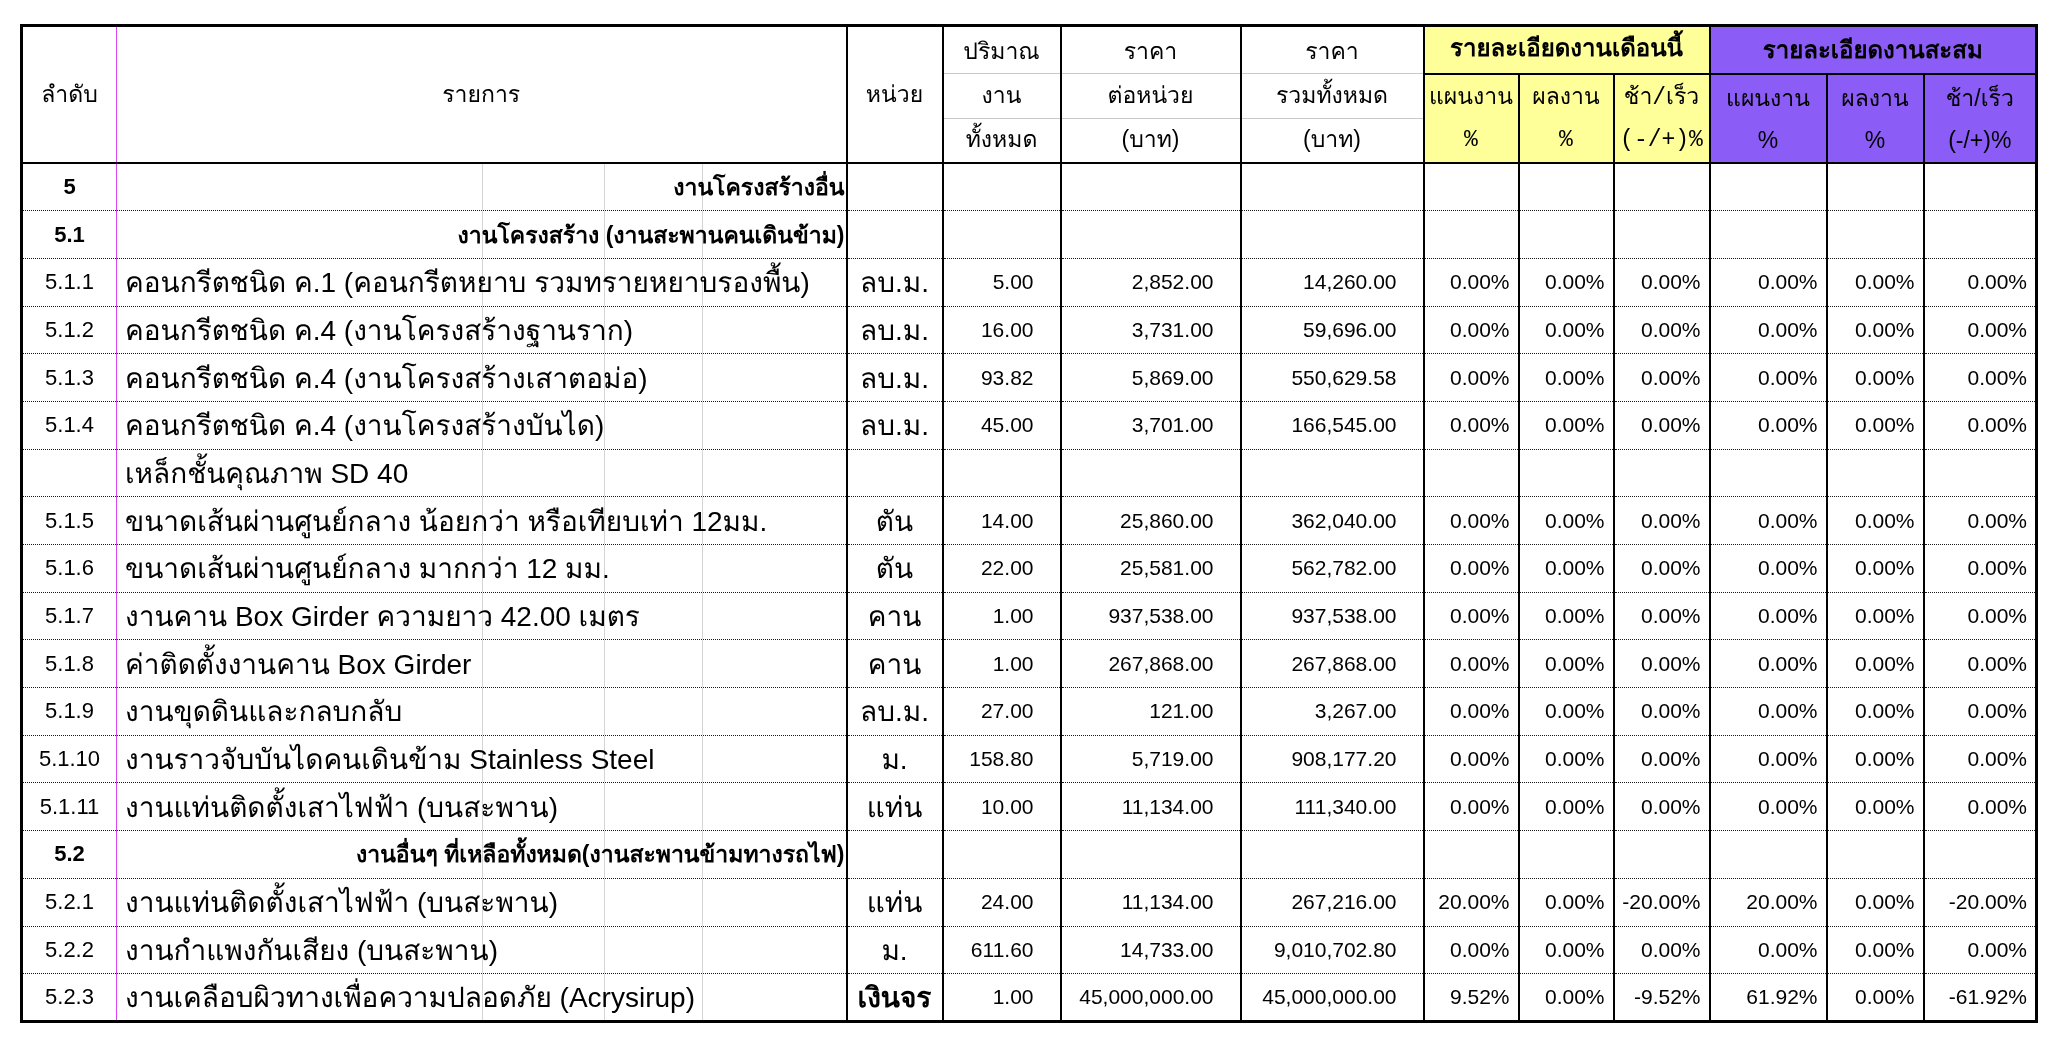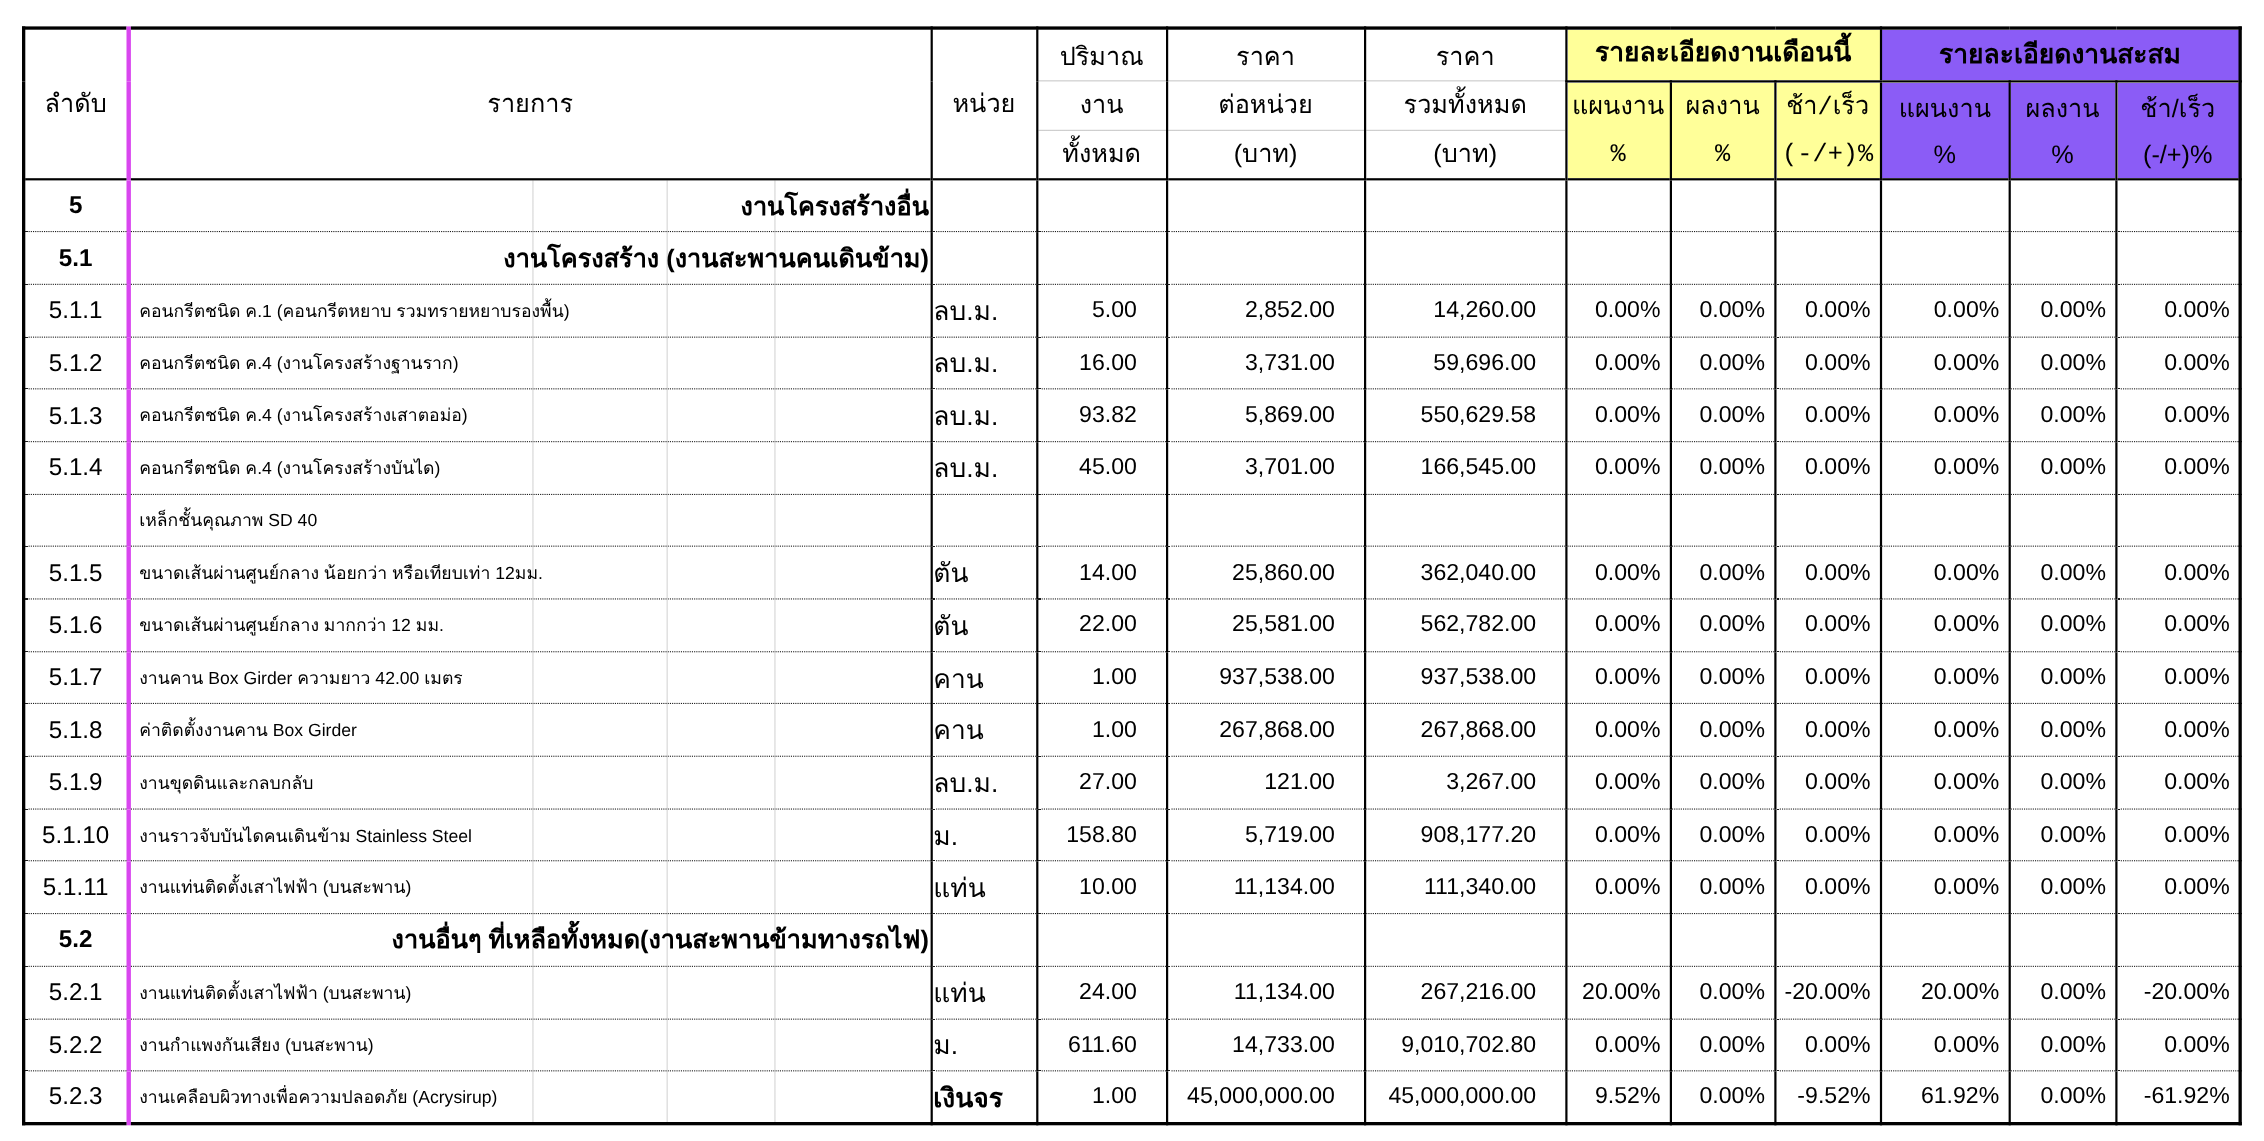--- a/index.html
+++ b/index.html
@@ -14,21 +14,21 @@
     border-collapse:collapse;table-layout:fixed;
     border:3px solid #000;
   }
   th,td{
     margin:0;overflow:hidden;vertical-align:middle;
     font-weight:normal;color:#000;
     border:none;
   }
   
   th.vline,td.vline{border-left:2px solid #000;}
-  th.vthin,td.vthin{border-left:4px solid #d946ef;}
+  th.vthin,td.vthin{border-left:1px solid #d946ef;}
   
   thead{border-bottom:2px solid #000;}
   thead th{text-align:center;font-size:23px;line-height:1.25;}
   th.group{font-weight:bold;font-size:24px;border-bottom:2px solid #000;height:44px;}
   th.multi{white-space:pre-line;line-height:44px;font-size:23px;}
   th.sub{white-space:pre-line;line-height:42px;font-size:23px;height:85px;}
   .bg-month{background:#FFFF99;font-family:Liberation Mono, monospace;}
   .bg-cum{background:#8b5cf6;}
   
   th.hgrid{
@@ -36,27 +36,27 @@
     background-size:100% 1px,100% 1px;
     background-position:0 46px,0 91px;
     background-repeat:no-repeat,no-repeat;
   }
   
   tbody tr{height:47.7px;}
   tbody tr + tr{border-top:1px dotted #1a1a1a;}
   tbody td{font-size:21px;}
   td.c-no{text-align:center;font-size:22px;}
   td.c-item{
-    text-align:left;padding-left:8px;font-size:16px;white-space:nowrap;
+    text-align:left;padding-left:8px;font-size:28px;white-space:nowrap;
     background-image:linear-gradient(#d4d4d4,#d4d4d4),linear-gradient(#d4d4d4,#d4d4d4),linear-gradient(#d4d4d4,#d4d4d4);
     background-size:1px 100%,1px 100%,1px 100%;
     background-position:365px 0,487px 0,585px 0;
     background-repeat:no-repeat,no-repeat,no-repeat;
   }
-  td.c-unit{font-size:24px;}
+  td.c-unit{text-align:center;font-size:28px;}
   td.num{text-align:right;padding-right:26px;}
   td.pct{text-align:right;padding-right:8px;}
   tr.section td{font-weight:bold;}
   tr.section td.c-item{font-size:23px;text-align:right;}
   td.unit-bold{font-weight:bold;}
 </style>
 </head>
 <body>
 
 <div id="page">

